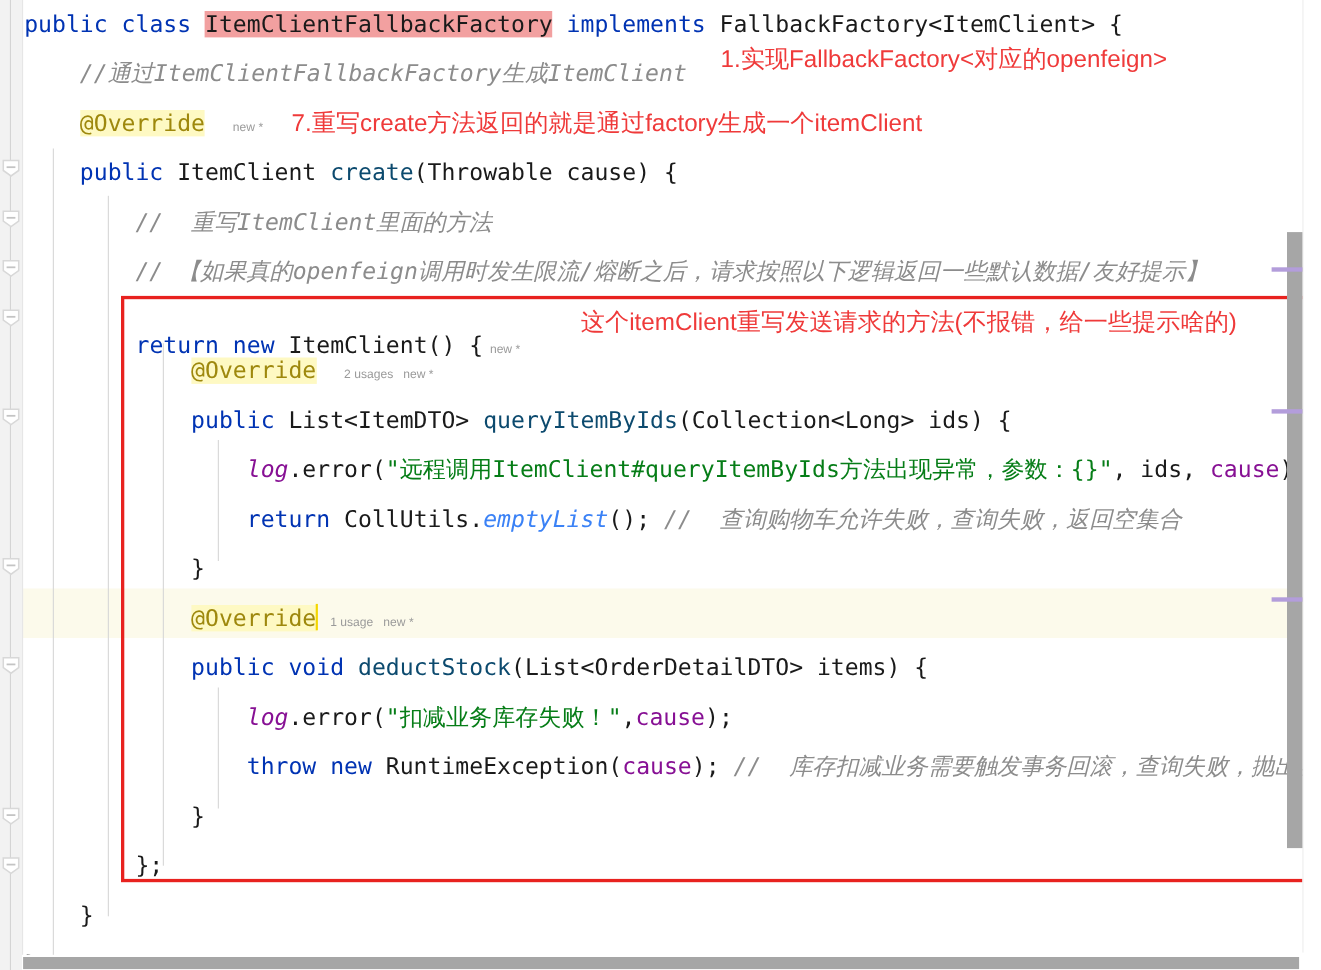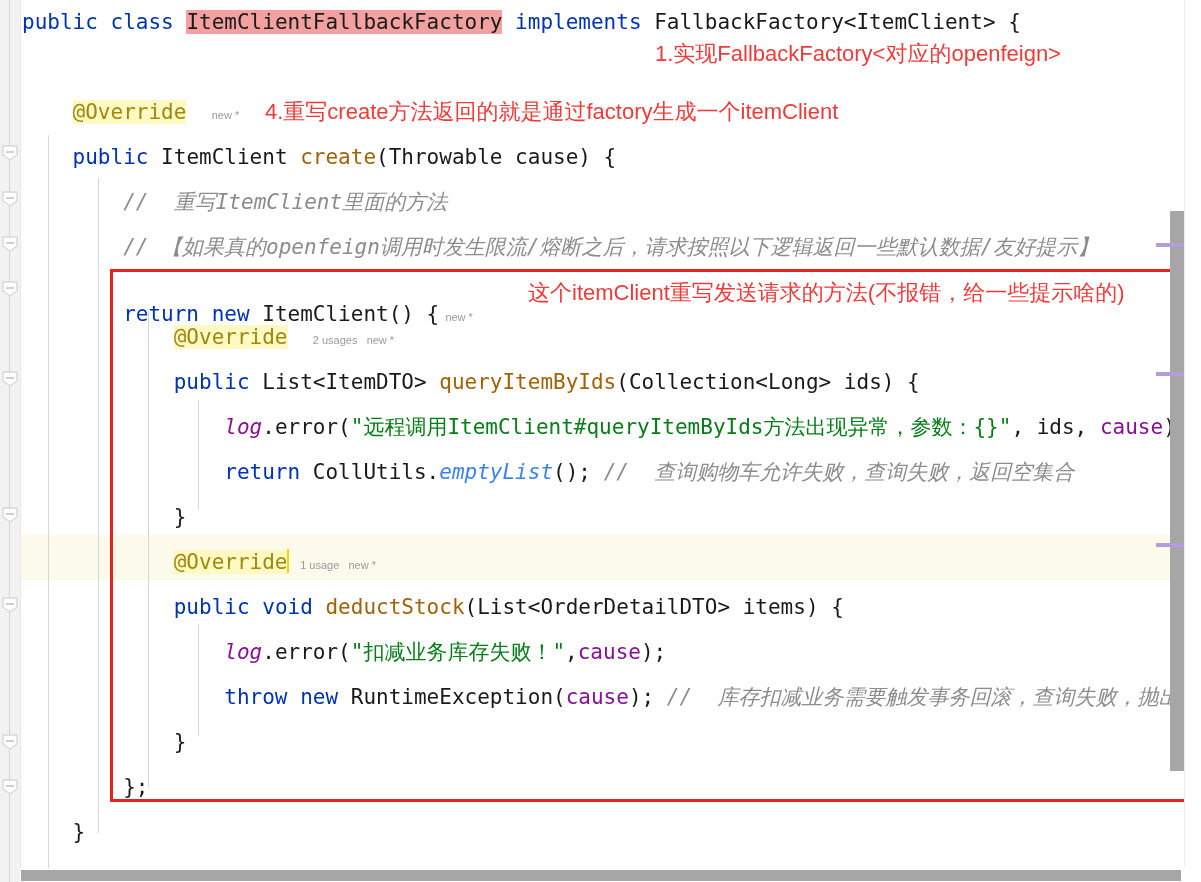--- a/index.html
+++ b/index.html
@@ -63,21 +63,21 @@
     line-height: 45px;
     white-space: pre;
     font-size: 21px;
     font-family: "DejaVu Sans Mono", "Liberation Mono", monospace;
     letter-spacing: 0px;
   }
 
   
   .kw      { color: #0033b3; }
   .plain   { color: #1a1a1a; }
-  .method  { color: #a16207; }
+  .method  { color: #0c4a6e; }
   .anno    { color: #9e880d; }
   .annobg  { background: #fef9c3; }
   .str     { color: #067d17; }
   .field   { color: #3b82f6; font-style: italic; }
   .param   { color: #871094; }
   .cmt     { color: #8c8c8c; font-style: italic; }
   .hint    { color: #9a9a9a; font-size: 11px; font-family: "Liberation Sans", sans-serif; font-style: normal; }
   .logf    { color: #871094; font-style: italic; }
 
   
@@ -227,20 +227,21 @@
   </div>
 
   <div class="indent-guide" style="left:48px; top:135px; height:745px;"></div>
   <div class="indent-guide" style="left:98px; top:178px; height:655px;"></div>
   <div class="indent-guide" style="left:148px; top:312px; height:475px;"></div>
   <div class="indent-guide" style="left:198px; top:400px; height:110px;"></div>
   <div class="indent-guide" style="left:198px; top:625px; height:110px;"></div>
 
   <div class="code" id="code-lines">
       <div class="line" style="top: 0px; left: 22px;"><span class="kw">public </span><span class="kw">class </span><span class="namehl">ItemClientFallbackFactory</span><span class="plain"> </span><span class="kw">implements </span><span class="plain">FallbackFactory&lt;ItemClient&gt; {</span></div>
+      <div class="line" style="top: 45px; left: 22px;"><span class="cmt">    //通过ItemClientFallbackFactory生成ItemClient</span></div>
       <div class="line" style="top: 90px; left: 22px;"><span class="plain">    </span><span class="anno annobg">@Override</span><span class="plain">  </span><span class="hint">new *</span></div>
       <div class="line" style="top: 135px; left: 22px;"><span class="plain">    </span><span class="kw">public </span><span class="plain">ItemClient </span><span class="method">create</span><span class="plain">(Throwable cause) {</span></div>
       <div class="line" style="top: 180px; left: 22px;"><span class="cmt">        //  重写ItemClient里面的方法</span></div>
       <div class="line" style="top: 225px; left: 22px;"><span class="cmt">        // 【如果真的openfeign调用时发生限流/熔断之后，请求按照以下逻辑返回一些默认数据/友好提示】</span></div>
       <div class="line" style="top: 270px; left: 22px; margin-top: 22px;"><span class="plain">        </span><span class="kw">return </span><span class="kw">new </span><span class="plain">ItemClient() {</span><span class="hint">  new *</span></div>
       <div class="line" style="top: 315px; left: 22px;"><span class="plain">            </span><span class="anno annobg">@Override</span><span class="plain">  </span><span class="hint">2 usages   new *</span></div>
       <div class="line" style="top: 360px; left: 22px;"><span class="plain">            </span><span class="kw">public </span><span class="plain">List&lt;ItemDTO&gt; </span><span class="method">queryItemByIds</span><span class="plain">(Collection&lt;Long&gt; ids) {</span></div>
       <div class="line" style="top: 405px; left: 22px;"><span class="plain">                </span><span class="logf">log</span><span class="plain">.error(</span><span class="str">"远程调用ItemClient#queryItemByIds方法出现异常，参数：{}"</span><span class="plain">, ids, </span><span class="param">cause</span><span class="plain">)</span></div>
       <div class="line" style="top: 450px; left: 22px;"><span class="plain">                </span><span class="kw">return </span><span class="plain">CollUtils.</span><span class="field">emptyList</span><span class="plain">(); </span><span class="cmt">//  查询购物车允许失败，查询失败，返回空集合</span></div>
       <div class="line" style="top: 495px; left: 22px;"><span class="plain">            }</span></div>
@@ -250,21 +251,21 @@
       <div class="line" style="top: 675px; left: 22px;"><span class="plain">                </span><span class="kw">throw </span><span class="kw">new </span><span class="plain">RuntimeException(</span><span class="param">cause</span><span class="plain">); </span><span class="cmt">//  库存扣减业务需要触发事务回滚，查询失败，抛出异</span></div>
       <div class="line" style="top: 720px; left: 22px;"><span class="plain">            }</span></div>
       <div class="line" style="top: 765px; left: 22px;"><span class="plain">        };</span></div>
       <div class="line" style="top: 810px; left: 22px;"><span class="plain">    }</span></div>
       <div class="line" style="top: 855px; left: 22px;"><span class="plain">}</span></div>
     </div>
 
   <div class="red-box" style="left:110px; top:269px; width:1080px; height:533px;"></div>
 
   <div class="annot" style="left:655px; top:39px;">1.实现FallbackFactory&lt;对应的openfeign&gt;</div>
-  <div class="annot" style="left:265px; top:97px;">4.重写create方法返回的就是通过factory生成一个itemClient</div>
+  <div class="annot" style="left:265px; top:97px;">7.重写create方法返回的就是通过factory生成一个itemClient</div>
   <div class="annot" style="left:528px; top:278px;">这个itemClient重写发送请求的方法(不报错，给一些提示啥的)</div>
 
   <div class="vscroll-track"></div>
   <div class="vscroll-thumb" style="top:211px; height:560px;"></div>
   <div class="vmark" style="top:243px;"></div>
   <div class="vmark" style="top:372px;"></div>
   <div class="vmark" style="top:543px;"></div>
 
   <div class="hscroll-track"></div>
   <div class="hscroll-thumb" style="width:1160px;"></div>

